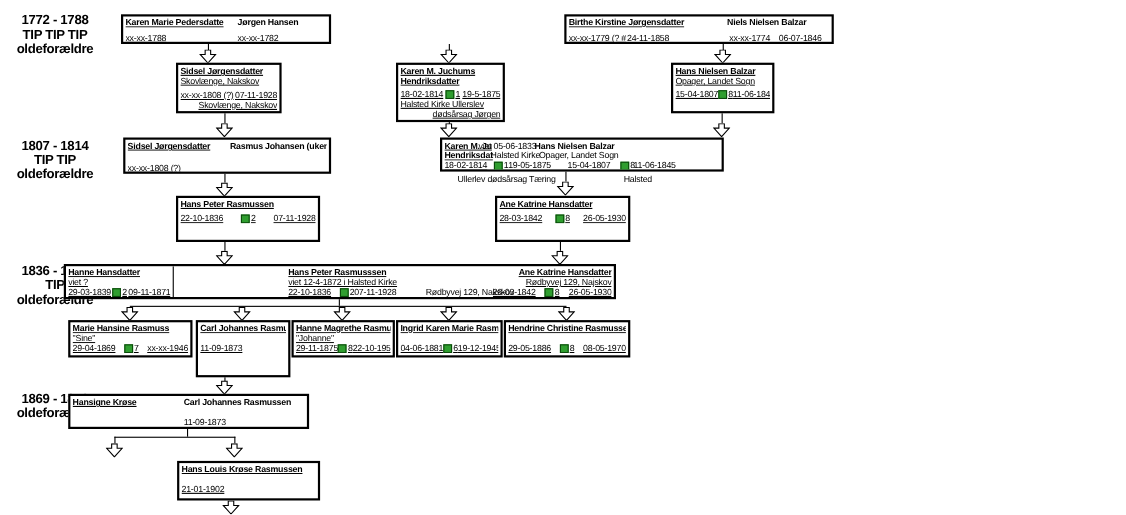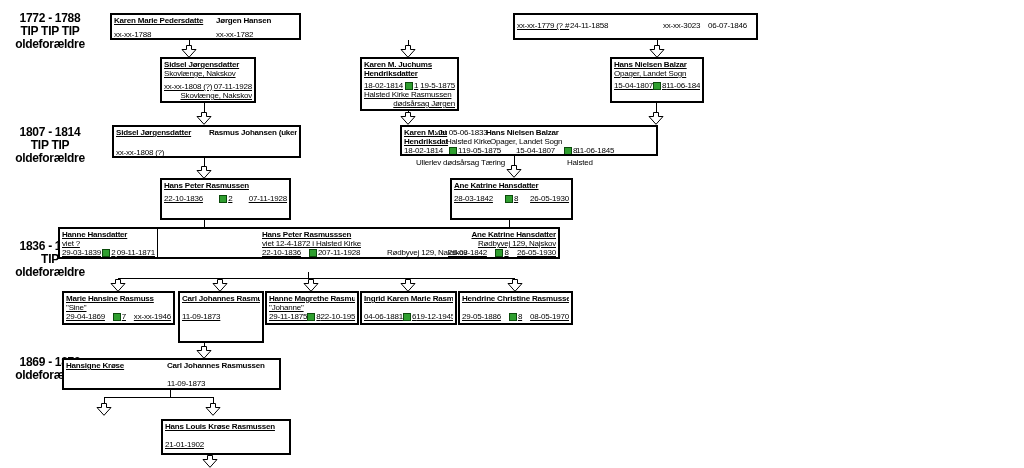--- a/index.html
+++ b/index.html
@@ -63,24 +63,28 @@
       <span class="abs" style="left:102px">Jørgen Hansen</span>
     </div>
     <div class="ln" style="margin-top:5px">
       <span>xx-xx-1788</span>
       <span class="abs" style="left:102px">xx-xx-1782</span>
     </div>
   </div>
 
 
   <div class="box" style="left:513px;top:13px;width:245px;height:27px">
+    <div class="ln b">
+      <span>Birthe Kirstine Jørgensdatter</span>
+      <span class="abs" style="left:144px">Niels Nielsen Balzar</span>
+    </div>
     <div class="ln" style="margin-top:5px">
       <span>xx-xx-1779 (? #</span>
       <span class="abs" style="left:53px">24-11-1858</span>
-      <span class="abs" style="left:146px">xx-xx-3023</span>
+      <span class="abs" style="left:146px">xx-xx-1774</span>
       <span class="abs" style="left:191px">06-07-1846</span>
     </div>
   </div>
 
   <div class="vl" style="left:189px;top:40px;height:6px"></div>
   <svg class="arr" style="left:181px;top:45px">
       <use href="#darr"></use>
     </svg>
   <div class="vl" style="left:408px;top:40px;height:6px"></div>
   <svg class="arr" style="left:400px;top:45px">
@@ -105,21 +109,21 @@
     <div class="ln b">Karen M. Juchums</div>
     <div class="ln b">Hendriksdatter</div>
     <div class="ln sb" style="margin-top:3px">
       <span>18-02-1814</span>
       <span class="bg">
           <span class="badge"></span>
           <span>1</span>
         </span>
       <span>19-5-1875</span>
     </div>
-    <div class="ln">Halsted Kirke   Rasmussen</div>
+    <div class="ln">Halsted Kirke   Ullerslev</div>
     <div class="ln r">dødsårsag Jørgen</div>
   </div>
 
   <div class="box" style="left:610px;top:57px;width:94px;height:46px">
     <div class="ln b">Hans Nielsen Balzar</div>
     <div class="ln">Opager, Landet Sogn</div>
     <div class="ln sb" style="margin-top:3px">
       <span>15-04-1807</span>
       <span class="bg">
           <span class="badge"></span>
@@ -214,21 +218,21 @@
 
   <div class="vl" style="left:204px;top:220px;height:8px"></div>
   <svg class="arr" style="left:196px;top:228px">
       <use href="#darr"></use>
     </svg>
   <div class="vl" style="left:509px;top:220px;height:8px"></div>
   <svg class="arr" style="left:501px;top:228px">
       <use href="#darr"></use>
     </svg>
 
-  <div class="box" style="left:58px;top:227px;width:502px;height:32px;padding:0">
+  <div class="box" style="left:58px;top:240px;width:502px;height:32px;padding:0">
     <div class="vl" style="left:97px;top:0;height:28px"></div>
     <div class="cell" style="left:2px;width:93px">
       <div class="ln b">Hanne Hansdatter</div>
       <div class="ln">viet ?</div>
       <div class="ln sb">
         <span>29-03-1839</span>
         <span class="bg">
             <span class="badge"></span>
             <span>2</span>
           </span>

